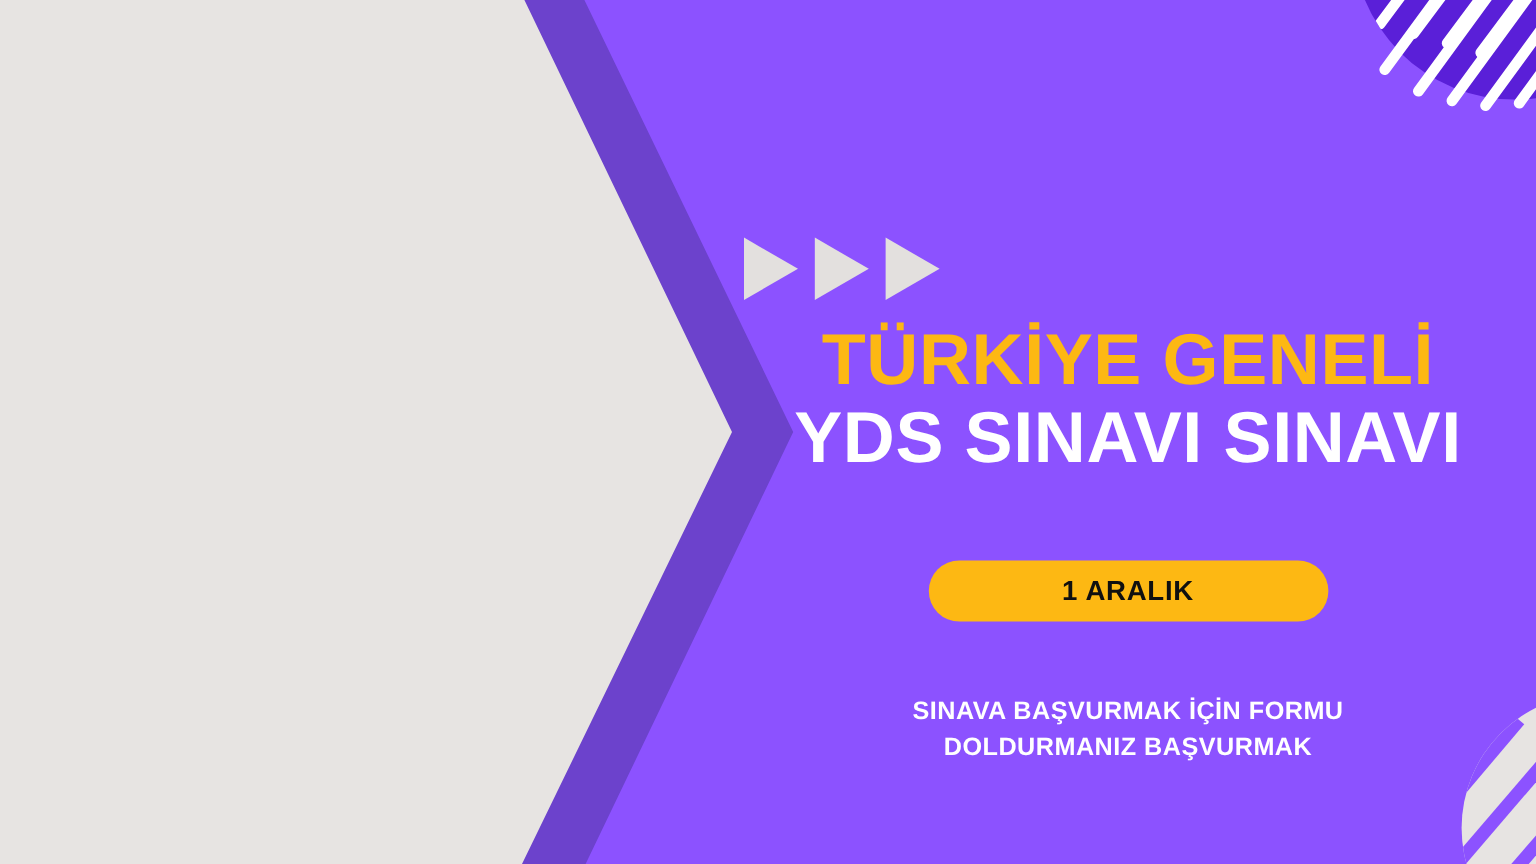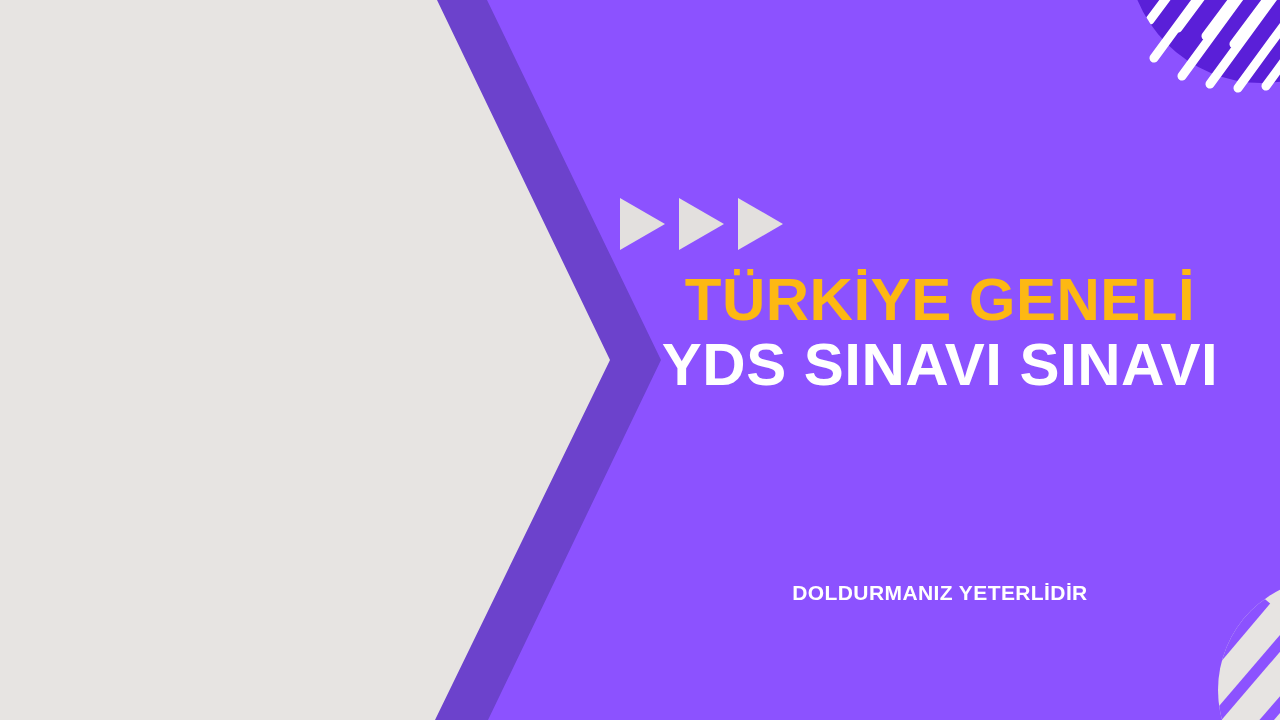--- a/index.html
+++ b/index.html
@@ -165,19 +165,23 @@
       <span class="arrow-tri"></span>
       <span class="arrow-tri"></span>
       <span class="arrow-tri"></span>
     </div>
 
     <div class="headline">
       <span class="title-line1">TÜRKİYE GENELİ</span>
       <span class="title-line2">YDS SINAVI SINAVI</span>
     </div>
 
+    <div class="badge-wrap">
+      <button class="date-badge">1 ARALIK</button>
+    </div>
 
     <div class="subtitle">
-      <span>DOLDURMANIZ YETERLİDİR</span>
+      <span>SINAVA BAŞVURMAK İÇİN FORMU</span>
+      <span>DOLDURMANIZ BAŞVURMAK</span>
     </div>
 
   </div>
 </div>
 
 </body></html>

